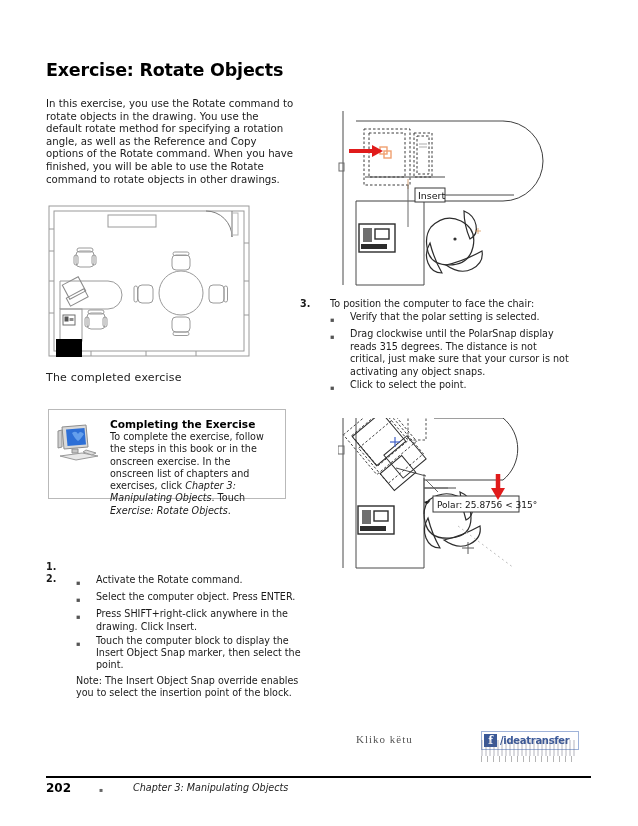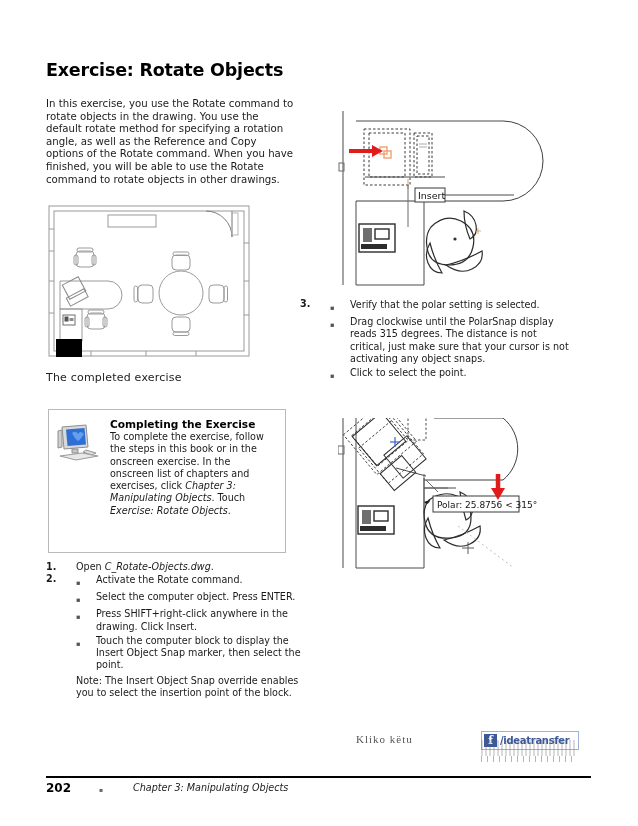--- a/index.html
+++ b/index.html
@@ -9,21 +9,21 @@
   
   .col-left{position:absolute;left:46px;top:60px;width:250px;}
   .title{font-family:"DejaVu Sans",sans-serif;font-weight:bold;font-size:17.5px;letter-spacing:-0.2px;color:#000;margin:0 0 18px 0;}
   .intro{font-size:10.2px;line-height:12.6px;margin:0;}
 
   
   .floorplan{position:absolute;left:46px;top:203px;width:208px;height:160px;}
   .caption{position:absolute;left:46px;top:371px;font-size:11px;letter-spacing:.2px;color:#222;}
 
   
-  .callout{position:absolute;left:48px;top:409px;width:238px;height:144px;border:1px solid #b9b9b9;background:#fff;box-sizing:border-box;}
+  .callout{position:absolute;left:48px;top:409px;width:238px;height:90px;border:1px solid #b9b9b9;background:#fff;box-sizing:border-box;}
   .callout-inner{display:flex;padding:8px 8px 8px 7px;gap:8px;}
   .callout-icon{width:46px;flex:0 0 46px;padding-top:5px;}
   .callout-body{flex:1;}
   .callout-title{font-weight:bold;font-size:10.6px;color:#000;margin-bottom:1px;}
   .callout-text{font-size:9.6px;line-height:12.3px;}
   .it{font-style:italic;}
 
   
   .steps{position:absolute;left:46px;top:561px;width:256px;font-size:9.6px;line-height:12.4px;}
   .step{display:flex;margin-bottom:0px;}
@@ -159,21 +159,20 @@
       <div class="callout-body">
         <div class="callout-title">Completing the Exercise</div>
         <div class="callout-text"><span>To complete the exercise, follow the steps in this book or in the onscreen exercise. In the onscreen list of chapters and exercises, click </span><span class="it">Chapter 3: Manipulating Objects</span><span>. Touch </span><span class="it">Exercise: Rotate Objects</span><span>.</span></div>
       </div>
     </div>
   </div>
 
   <div class="steps">
     <div class="step">
       <div class="step-num">1.</div>
-      <div class="step-txt"><span>Open </span><span class="it">C_Rotate-Objects.dwg</span><span>.</span></div>
     </div>
     <div class="step">
       <div class="step-num">2.</div>
       <div class="step-txt">
         <ul class="bullets">
           <li>
               <span class="bul">▪</span>
               <span class="bul-txt">Activate the Rotate command.</span>
             </li>
           <li>
@@ -261,20 +260,21 @@
     <g stroke="#d89a60" stroke-width="0.8">
       <line x1="137" y1="124" x2="143" y2="124"></line>
       <line x1="140" y1="121" x2="140" y2="127"></line>
     </g>
   </svg>
 
   <div class="steps-right">
     <div class="step">
       <div class="step-num">3.</div>
       <div class="step-txt">
+        <div>To position the computer to face the chair:</div>
         <ul class="bullets">
           <li>
               <span class="bul">▪</span>
               <span class="bul-txt">Verify that the polar setting is selected.</span>
             </li>
           <li>
               <span class="bul">▪</span>
               <span class="bul-txt">Drag clockwise until the PolarSnap display reads 315 degrees. The distance is not critical, just make sure that your cursor is not activating any object snaps.</span>
             </li>
           <li>

